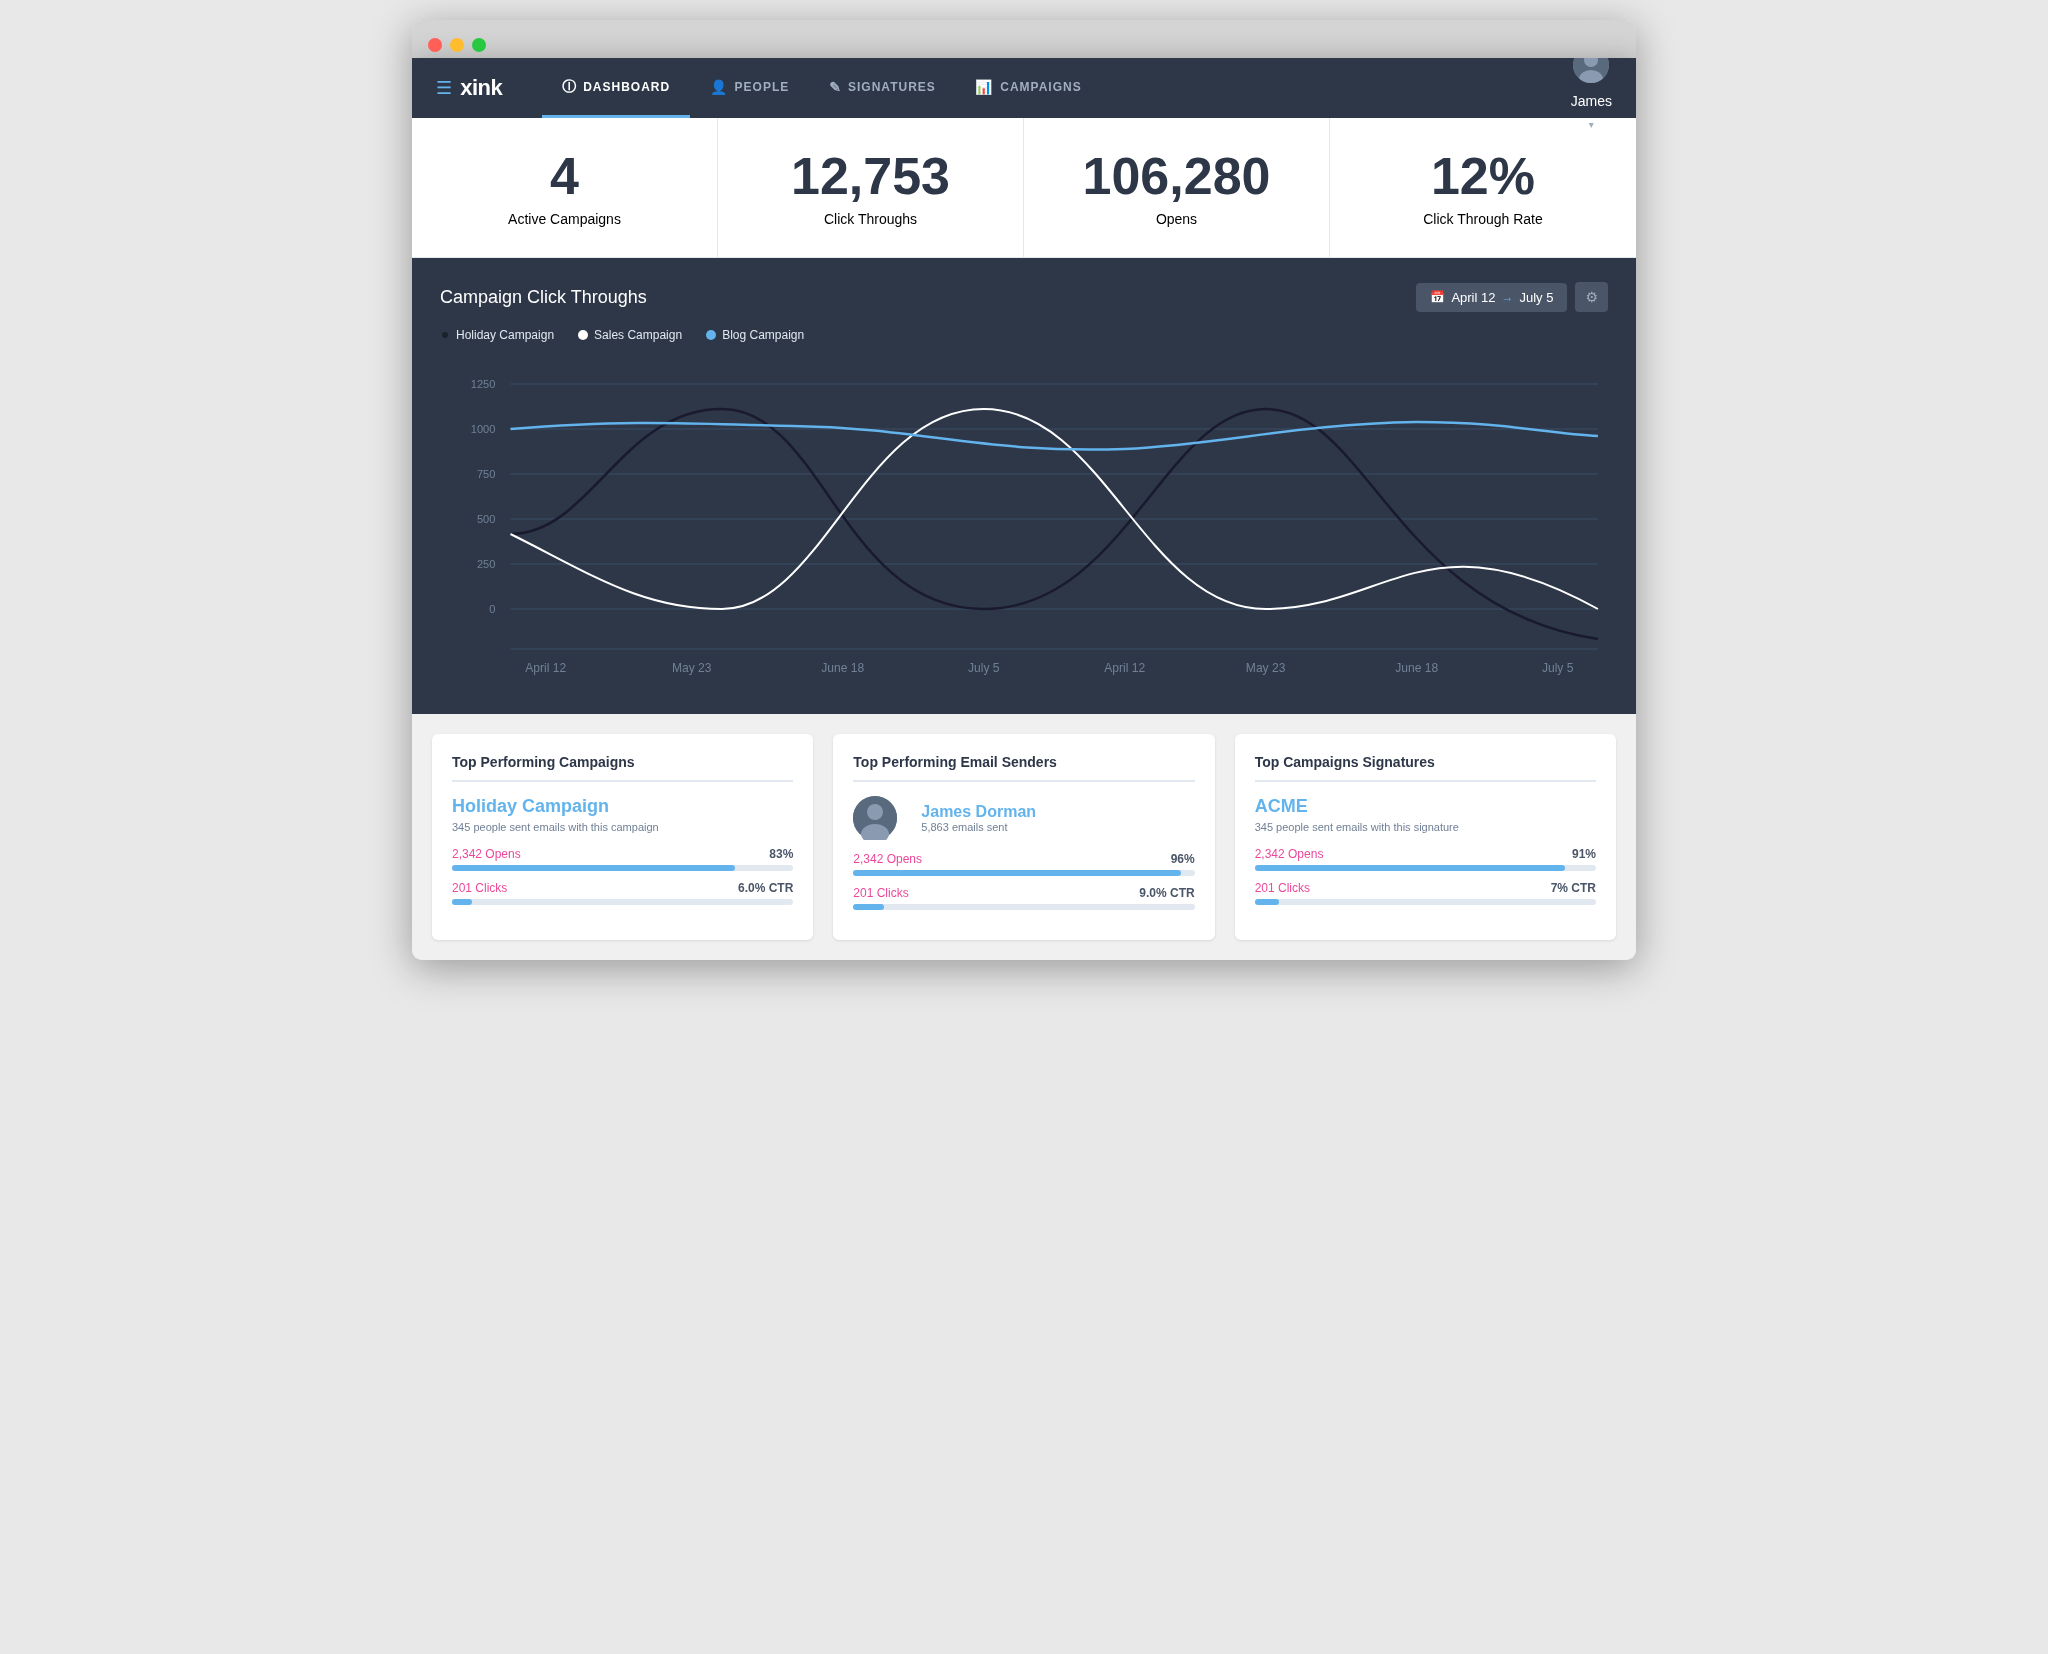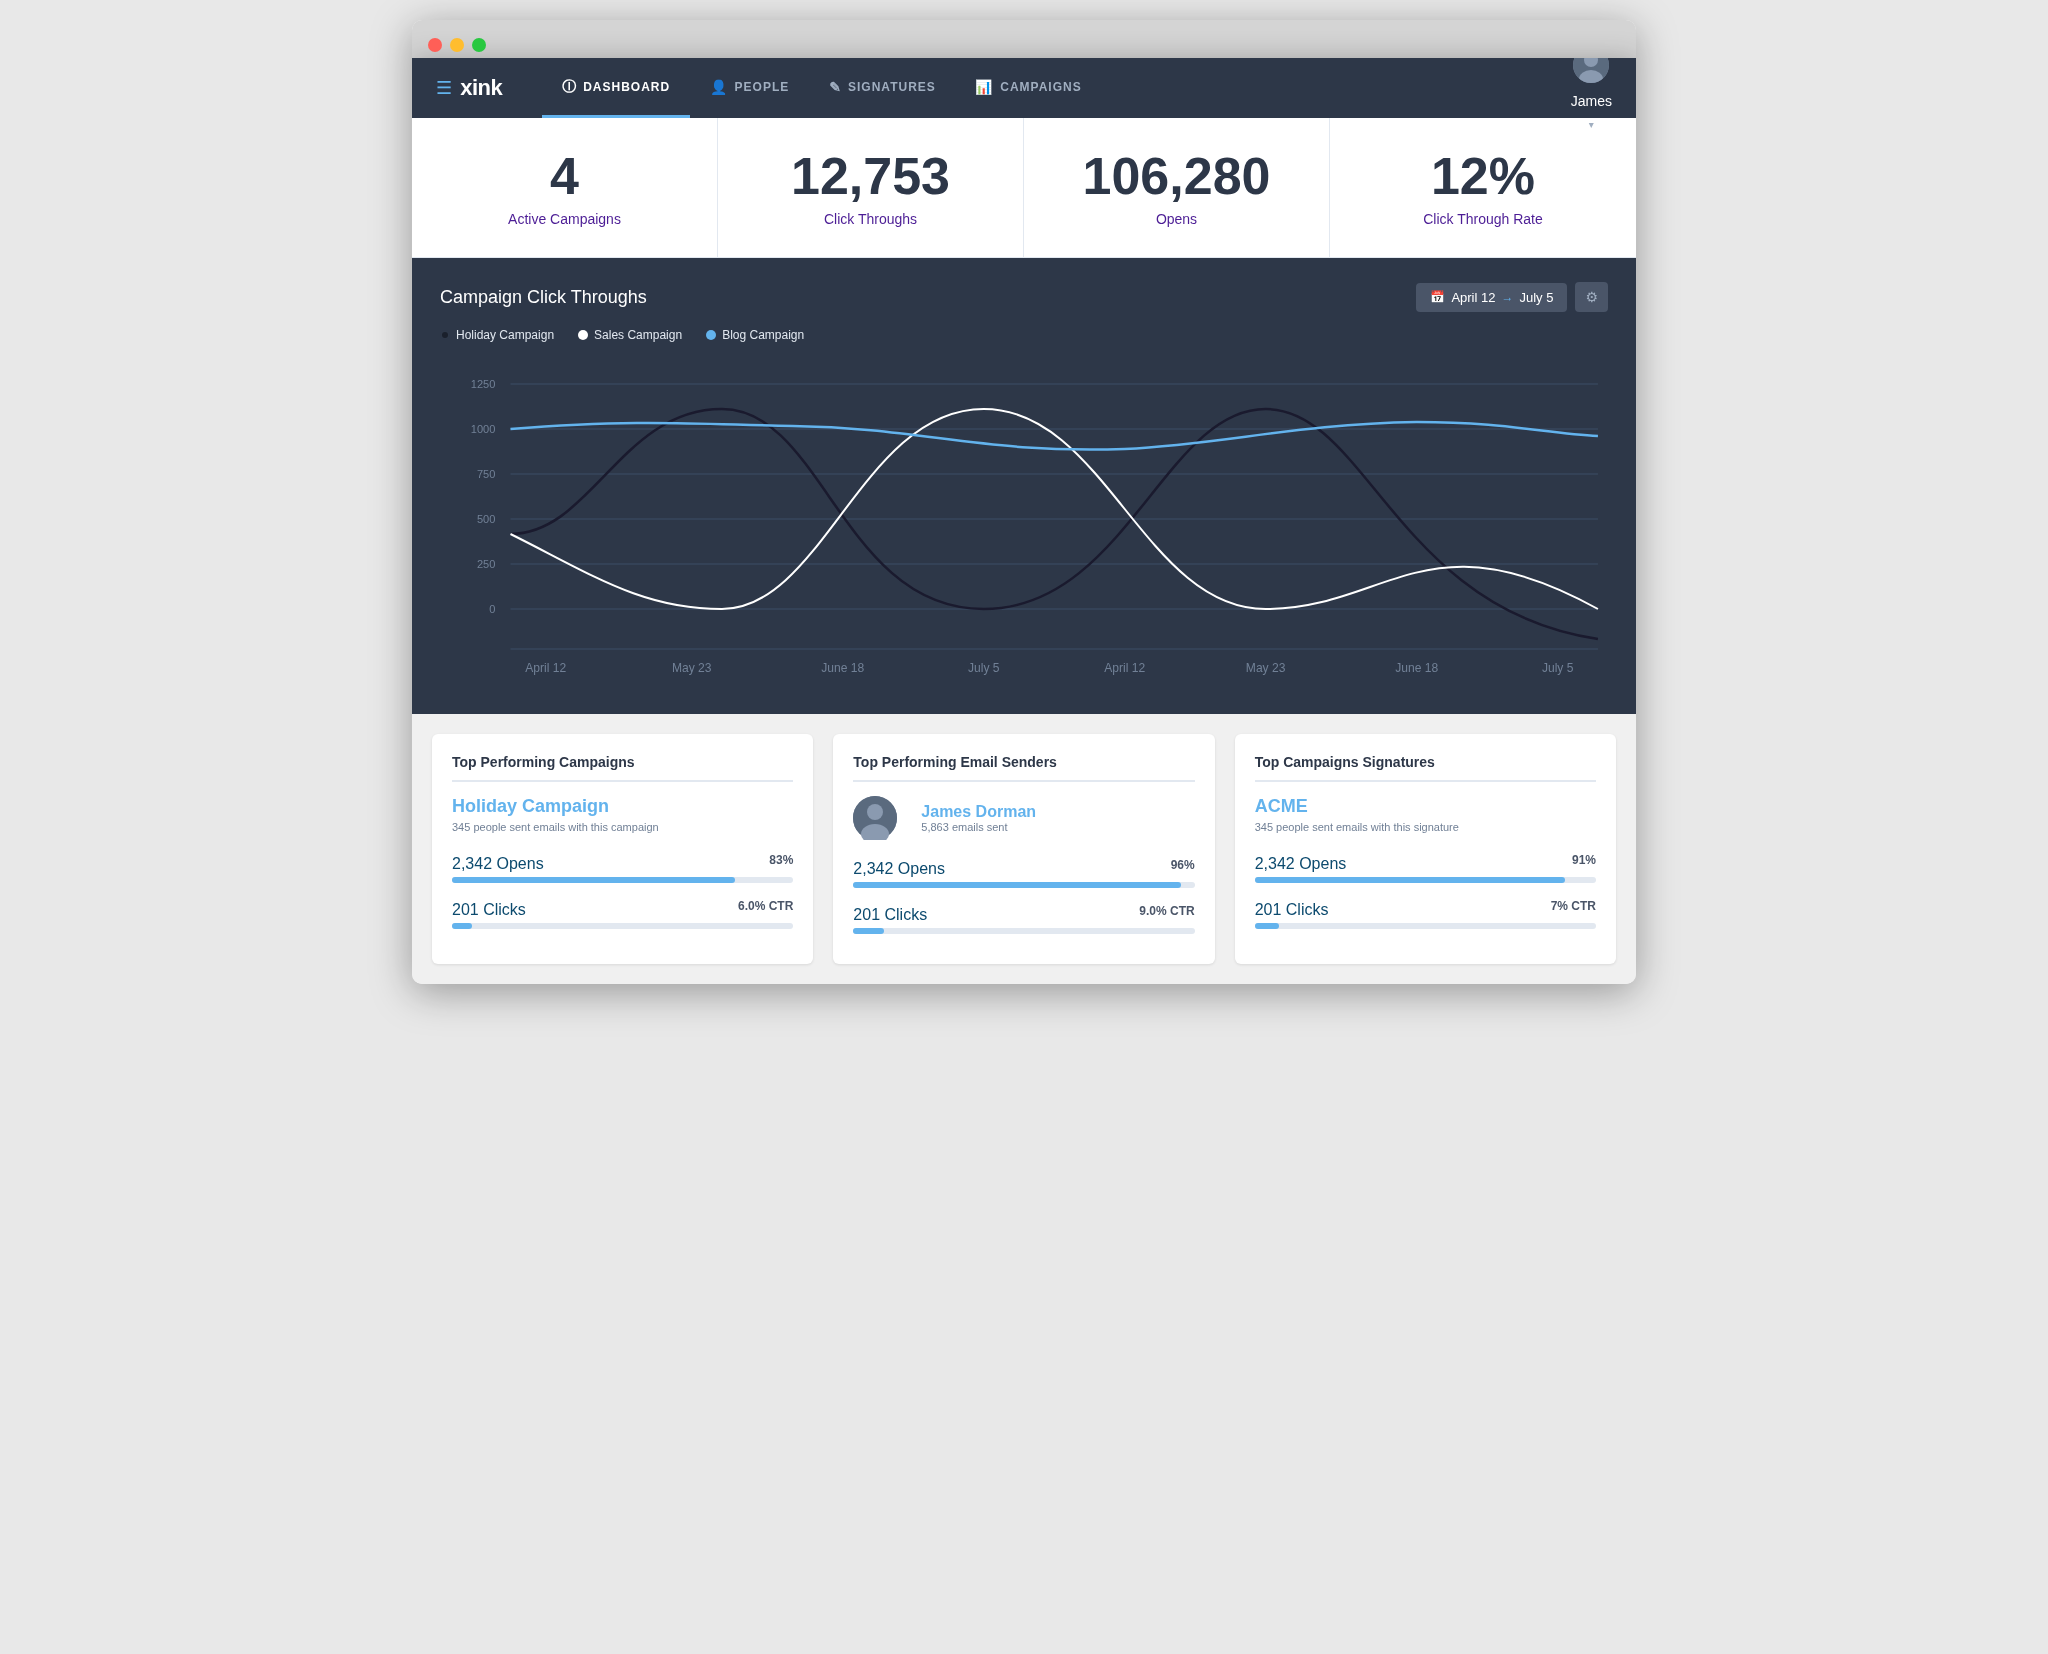--- a/index.html
+++ b/index.html
@@ -119,21 +119,21 @@
     }
     .stat-card:last-child { border-right: none; }
     .stat-value {
       font-size: 52px;
       font-weight: 700;
       color: #2d3748;
       line-height: 1.1;
     }
     .stat-label {
       font-size: 14px;
-      color: #4c1d95;
+      color: #000000;
       margin-top: 6px;
       font-weight: 500;
     }
 
     
     .chart-section {
       background: #2d3748;
       padding: 24px 28px 16px;
     }
     .chart-header {
@@ -247,24 +247,23 @@
       margin-bottom: 14px;
       font-weight: 500;
     }
     .panel-stat-row {
       display: flex;
       justify-content: space-between;
       align-items: center;
       margin-bottom: 4px;
     }
     .panel-stat-label {
-      font-size: 16px;
-      color: #0c4a6e;
+      font-size: 12px;
+      color: #ec4899;
       font-weight: 500;
-      margin-top: 8px;
     }
     .panel-stat-pct {
       font-size: 12px;
       color: #4a5568;
       font-weight: 600;
     }
     .progress-bar {
       height: 6px;
       background: #e2e8f0;
       border-radius: 3px;

